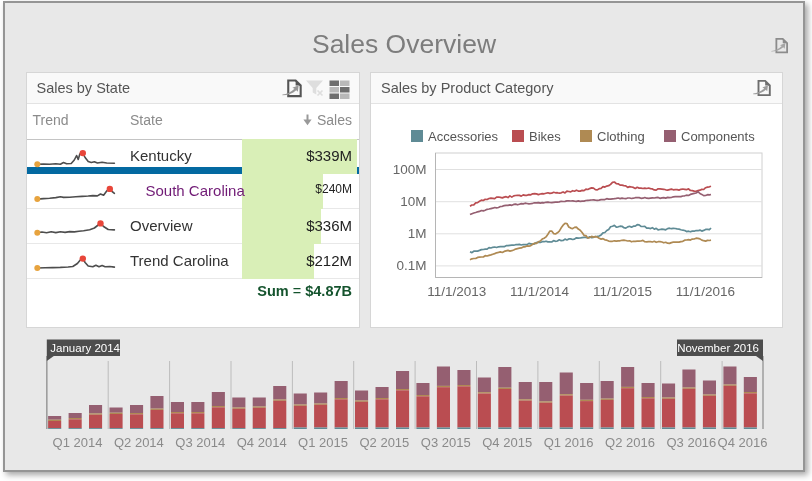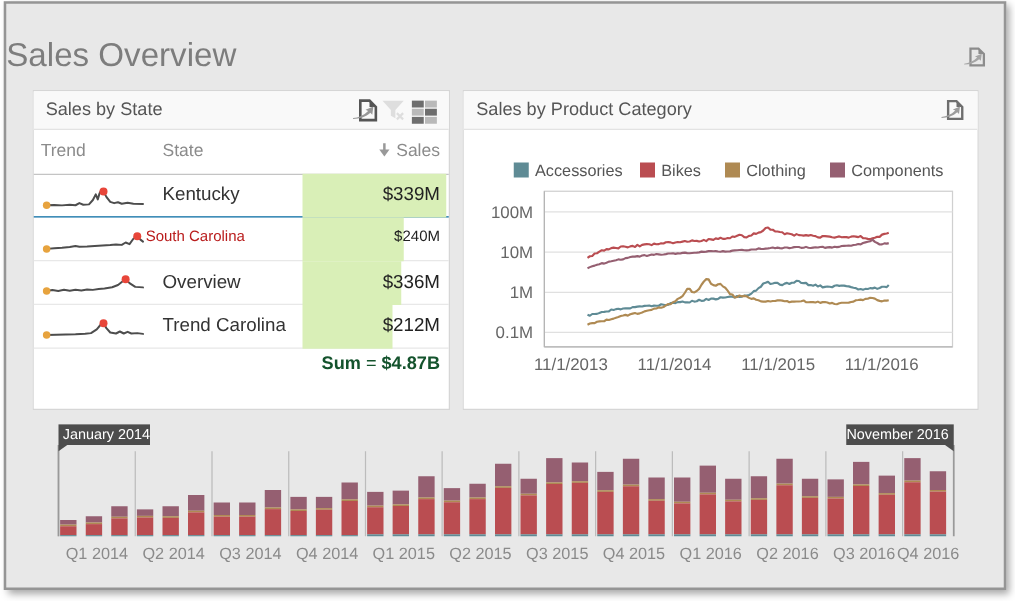--- a/index.html
+++ b/index.html
@@ -3,21 +3,21 @@
 * { margin:0; padding:0; box-sizing:border-box; }
 body { width:812px; height:481px; background:#fff; font-family:"Liberation Sans",sans-serif; position:relative; overflow:hidden; }
 .dash { position:absolute; left:3px; top:1px; width:802px; height:471px; background:#e8e8e8;
         border:2px solid #959595; box-shadow:3px 3px 6px rgba(0,0,0,0.35); }
 .panel { position:absolute; background:#fff; border:1px solid #d6d6d6; }
 .cap { position:absolute; left:0; top:0; right:0; height:30.5px; background:#f9f9f9; border-bottom:1px solid #e3e3e3; }
 .cap span { position:absolute; left:10px; top:7px; font-size:14.5px; color:#555; }
 svg text { font-family:"Liberation Sans",sans-serif; }
 </style></head><body>
 <div class="dash">
-  <div style="position:absolute;left:0;right:0;top:26px;text-align:left;font-size:26.5px;color:#7d7d7d">Sales Overview</div>
+  <div style="position:absolute;left:0;right:0;top:26px;text-align:center;font-size:26.5px;color:#7d7d7d">Sales Overview</div>
   <svg style="position:absolute;left:766px;top:34px;overflow:visible" width="22" height="20">
       <g transform="translate(3,1) scale(0.95)">
         <path d="M2.5 0.9 L9.2 0.9 L13.8 5.5 L13.8 15.1 L2.5 15.1 Z" fill="none" stroke="#8c8c8c" stroke-width="1.9"></path>
         <path d="M9.2 0.9 L13.8 5.5 L9.2 5.5 Z" fill="#8c8c8c"></path>
         <path d="M-2.8 13.6 C1.2 13.2 5.0 11.6 8.2 8.4 L6.3 7.6 L12.0 5.2 L11.2 11.2 L9.8 9.8 C6.6 12.8 1.8 14.3 -2.8 14.3 Z" fill="#a5a5a5"></path>
       </g>
     </svg>
 
   <div class="panel" style="left:20.5px;top:69px;width:334px;height:256px">
     <div class="cap">
@@ -40,33 +40,33 @@
         <rect x="47.5" y="14.5" width="9.5" height="5.5" fill="#6e6e6e"></rect>
         <rect x="58.0" y="14.5" width="9.5" height="5.5" fill="#b9b9b9"></rect>
     </svg>
     <div style="position:absolute;left:6.0px;top:39px;font-size:14px;color:#8b8b8b">Trend</div>
     <div style="position:absolute;left:103.5px;top:39px;font-size:14px;color:#8b8b8b">State</div>
     <div style="position:absolute;right:6.5px;top:39px;font-size:14px;color:#8b8b8b"><svg width="11" height="12" style="vertical-align:-1px">
           <path d="M5.5 0.5 V6.5" stroke="#999" stroke-width="2"></path>
           <path d="M1.4 5.5 L5.5 11.2 L9.6 5.5 Z" fill="#999"></path>
         </svg> Sales</div>
     <div style="position:absolute;left:0;top:65.5px;width:332px;border-bottom:1px solid #c4c4c4"></div>
-    <div style="position:absolute;left:0;top:66px;width:332px;height:35px;border-bottom:1px solid #0369a1">
+    <div style="position:absolute;left:0;top:66px;width:332px;height:35px;border-bottom:7px solid #0369a1">
         <div style="position:absolute;left:215.5px;top:0;width:115px;height:34.5px;background:#d9efb7"></div>
         <div style="position:absolute;left:103.5px;top:8px;font-size:15px;color:#333">Kentucky</div>
         <div style="position:absolute;right:6.5px;top:8px;font-size:15px;color:#222">$339M</div>
       </div>
       <svg style="position:absolute;left:3.5px;top:66px" width="90" height="35">
         <polyline points="7.3,25.2 13.5,25 19.6,25.3 25.8,24.8 30.4,25.2 33.5,23.5 36.6,24.8 41.2,24.5 44.3,21 46.6,16.5 48.2,20.5 49.7,15.5 51.2,12.8 52.8,14.1 55.1,18.5 58.2,22.5 61.3,23.5 64.4,22.8 67.4,24 72.1,23.2 76.7,24 84.4,24.2" fill="none" stroke="#4d4d4d" stroke-width="1.6" stroke-linejoin="round" stroke-linecap="round"></polyline>
         <circle cx="7.3" cy="25.2" r="3" fill="#e7a33e"></circle>
         <circle cx="52.8" cy="14.1" r="3.2" fill="#e8463a"></circle>
       </svg>
       <div style="position:absolute;left:0;top:101px;width:332px;height:35px;border-bottom:1px solid #e8e8e8">
         <div style="position:absolute;left:215.5px;top:0;width:81.4px;height:34.5px;background:#d9efb7"></div>
-        <div style="position:absolute;left:90px;top:8px;font-size:12px;color:#b91c1c">South Carolina</div>
+        <div style="position:absolute;left:119px;top:8px;font-size:15px;color:#701a75">South Carolina</div>
         <div style="position:absolute;right:6.5px;top:8px;font-size:12px;color:#222">$240M</div>
       </div>
       <svg style="position:absolute;left:3.5px;top:101px" width="90" height="35">
         <polyline points="7.3,25.1 13.5,24.6 19.6,24.2 25.8,23.6 30.4,22.8 33.5,23.4 39.7,23.2 45.8,22.8 52,22.4 58.2,22 62.8,21.6 67.4,21.9 70.5,20 73.6,21.3 76.7,17 79.8,14.9 82.1,17.5 84.4,19.3" fill="none" stroke="#4d4d4d" stroke-width="1.6" stroke-linejoin="round" stroke-linecap="round"></polyline>
         <circle cx="7.3" cy="25.1" r="3" fill="#e7a33e"></circle>
         <circle cx="79.8" cy="14.9" r="3.2" fill="#e8463a"></circle>
       </svg>
       <div style="position:absolute;left:0;top:136px;width:332px;height:35px;border-bottom:1px solid #e8e8e8">
         <div style="position:absolute;left:215.5px;top:0;width:79.4px;height:34.5px;background:#d9efb7"></div>
         <div style="position:absolute;left:103.5px;top:8px;font-size:15px;color:#333">Overview</div>

